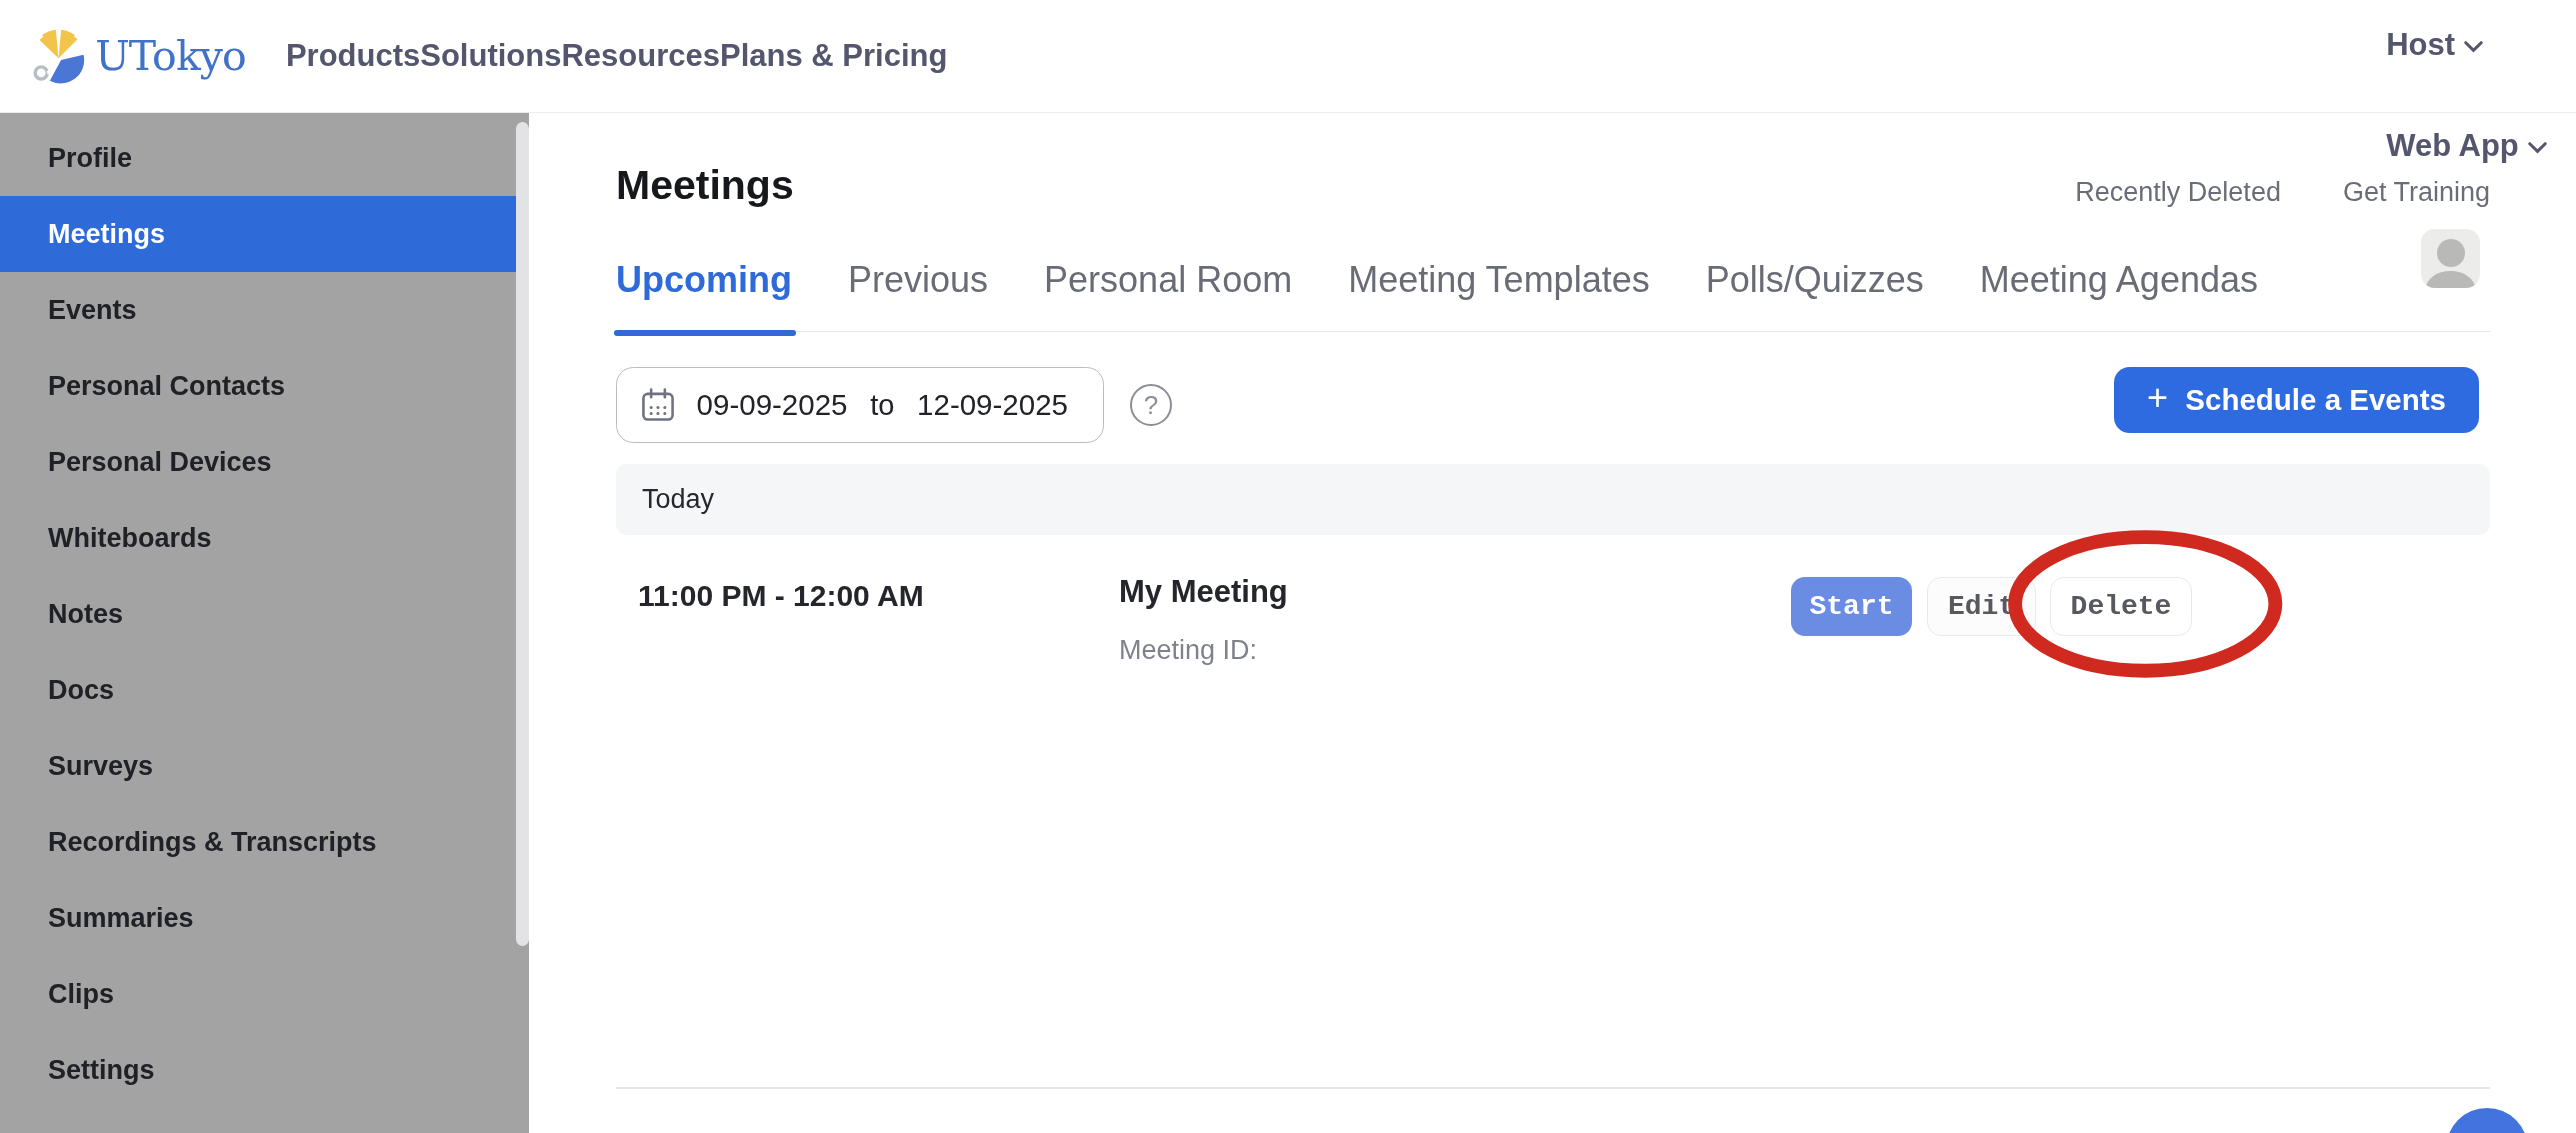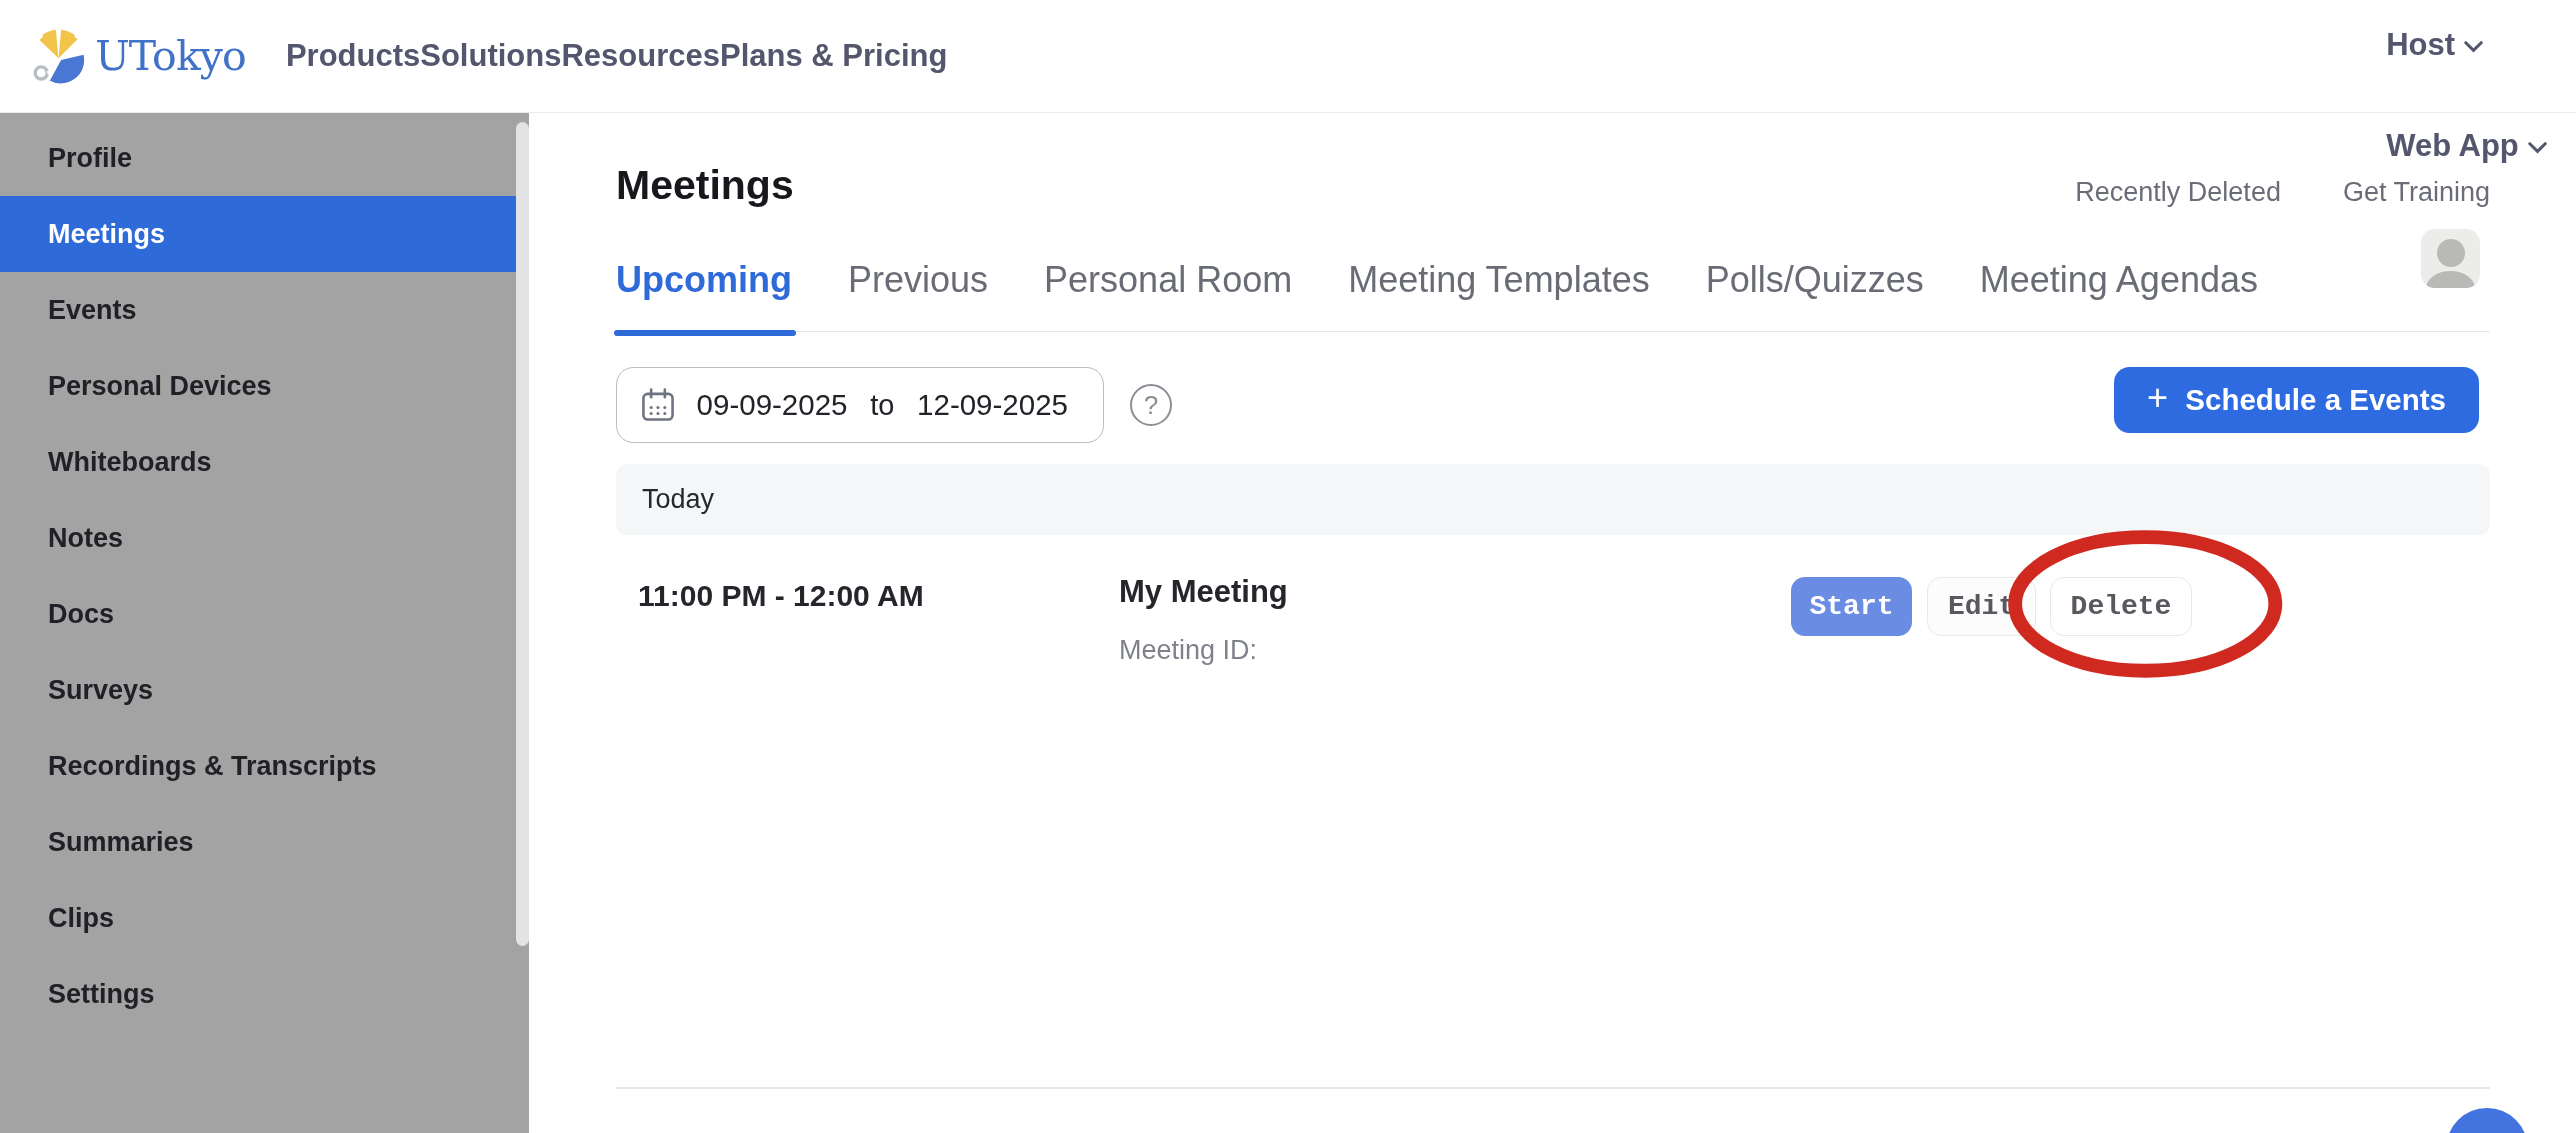--- a/index.html
+++ b/index.html
@@ -124,20 +124,21 @@
         <div class="head"></div>
         <div class="body"></div>
       </div>
     </nav>
   </header>
 
   <aside class="sidebar">
     <div class="side-item">Profile</div>
     <div class="side-item active">Meetings</div>
     <div class="side-item">Events</div>
+    <div class="side-item">Personal Contacts</div>
     <div class="side-item">Personal Devices</div>
     <div class="side-item">Whiteboards</div>
     <div class="side-item">Notes</div>
     <div class="side-item">Docs</div>
     <div class="side-item">Surveys</div>
     <div class="side-item">Recordings &amp; Transcripts</div>
     <div class="side-item">Summaries</div>
     <div class="side-item">Clips</div>
     <div class="side-item">Settings</div>
     <div class="side-scrollbar"></div>

